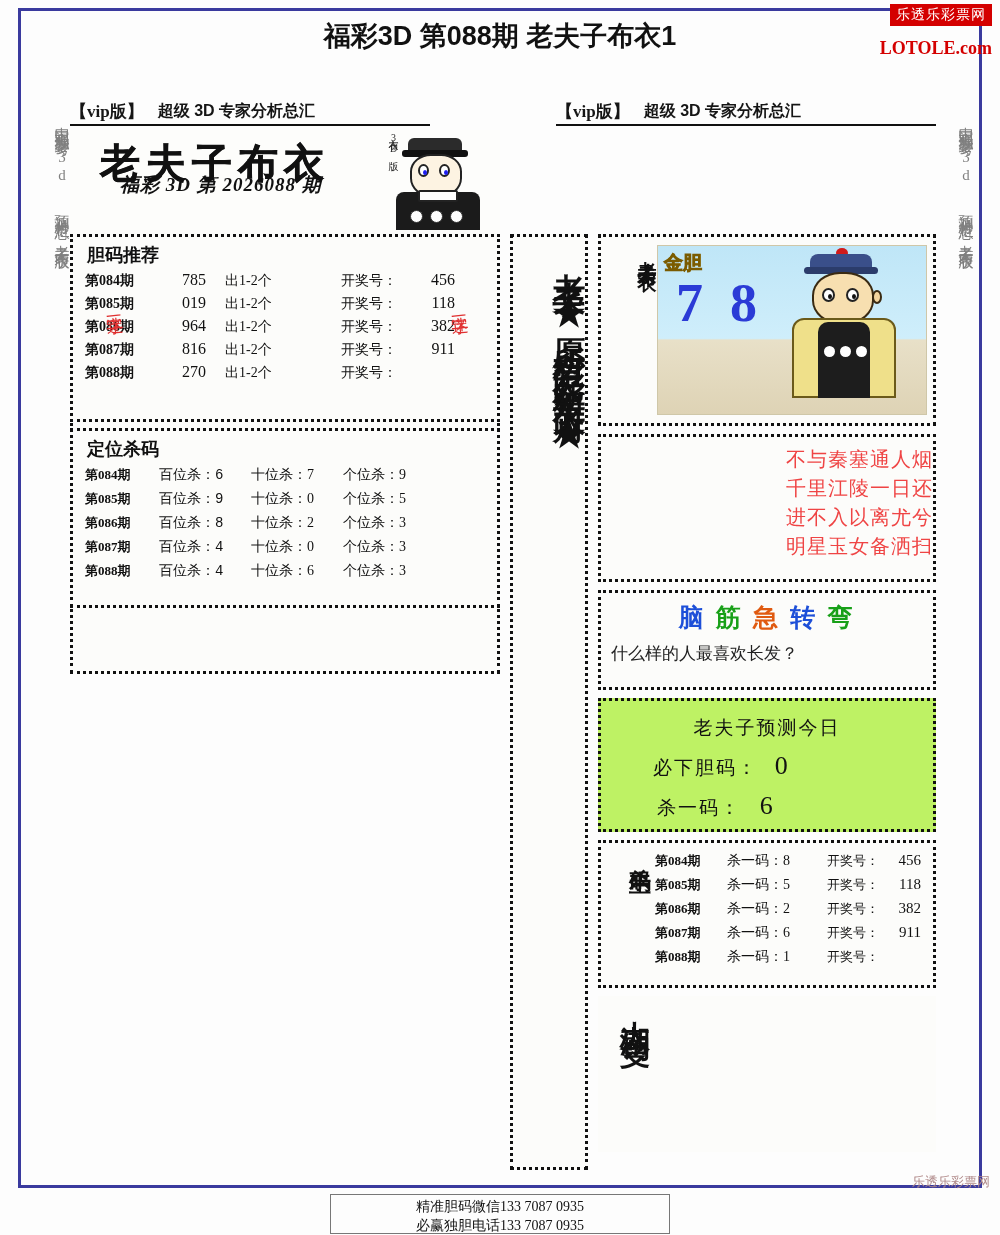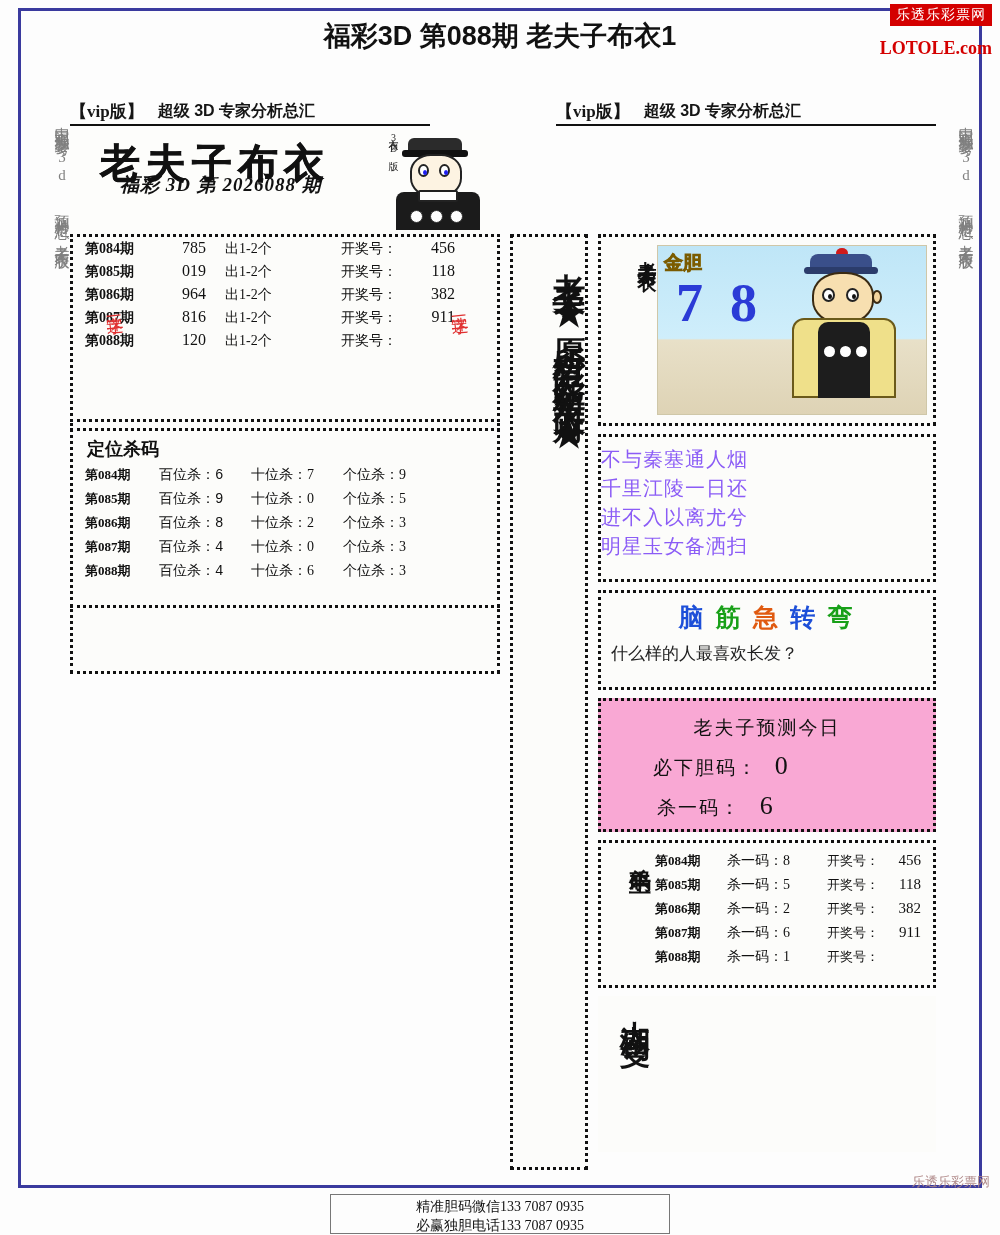--- a/index.html
+++ b/index.html
@@ -385,23 +385,23 @@
 
   .panel-poem {
     position: relative;
     width: 338px; height: 148px;
     margin-top: 8px;
     border: 3px dotted #111;
     background: #fcfcfa;
     padding: 8px 0 0 0;
   }
   .poem-line {
-    font-size: 20px; color: #8b5cf6;
-    font-family: "Liberation Serif", serif;
-    text-align: left;
+    font-size: 20px; color: #ef4444;
+    font-family: "Liberation Serif", serif;
+    text-align: right;
     line-height: 1.45;
     letter-spacing: 1px;
   }
 
   .panel-brain {
     position: relative;
     width: 338px; height: 100px;
     margin-top: 8px;
     border: 3px dotted #111;
     background: #fcfcfa;
@@ -425,21 +425,21 @@
     color: #222;
     padding-left: 10px;
     font-family: "Liberation Serif", serif;
   }
 
   .panel-pred {
     position: relative;
     width: 338px; height: 134px;
     margin-top: 8px;
     border: 3px dotted #111;
-    background: #f9a8d4;
+    background: #bef264;
   }
   .pred-l1 {
     text-align: center; margin-top: 14px;
     font-size: 19px; color: #111;
     font-family: "Liberation Serif", serif;
     letter-spacing: 2px;
   }
   .pred-l2 {
     margin-top: 10px; padding-left: 52px;
     font-size: 19px; color: #111;
@@ -567,20 +567,21 @@
         <div class="c-collar"></div>
         <div class="c-btns">
             <span></span>
             <span></span>
             <span></span>
           </div>
       </div>
     </div>
 
     <div class="dots-box panel-dan">
+      <div class="panel-title">胆码推荐</div>
       <div class="row">
         <span class="iss">第084期</span>
         <span class="c2">785</span>
         <span class="c3">出1-2个</span>
         <span class="c4">开奖号：</span>
         <span class="c5">456</span>
       </div>
       <div class="row">
         <span class="iss">第085期</span>
         <span class="c2">019</span>
@@ -597,21 +598,21 @@
       </div>
       <div class="row">
         <span class="iss">第087期</span>
         <span class="c2">816</span>
         <span class="c3">出1-2个</span>
         <span class="c4">开奖号：</span>
         <span class="c5">911</span>
       </div>
       <div class="row">
         <span class="iss">第088期</span>
-        <span class="c2">120</span>
+        <span class="c2">270</span>
         <span class="c3">出1-2个</span>
         <span class="c4">开奖号：</span>
         <span class="c5"></span>
       </div>
     </div>
 
     <div class="dots-box panel-kill">
       <div class="panel-title">定位杀码</div>
       <div class="krow">
         <span class="iss">第084期</span>

